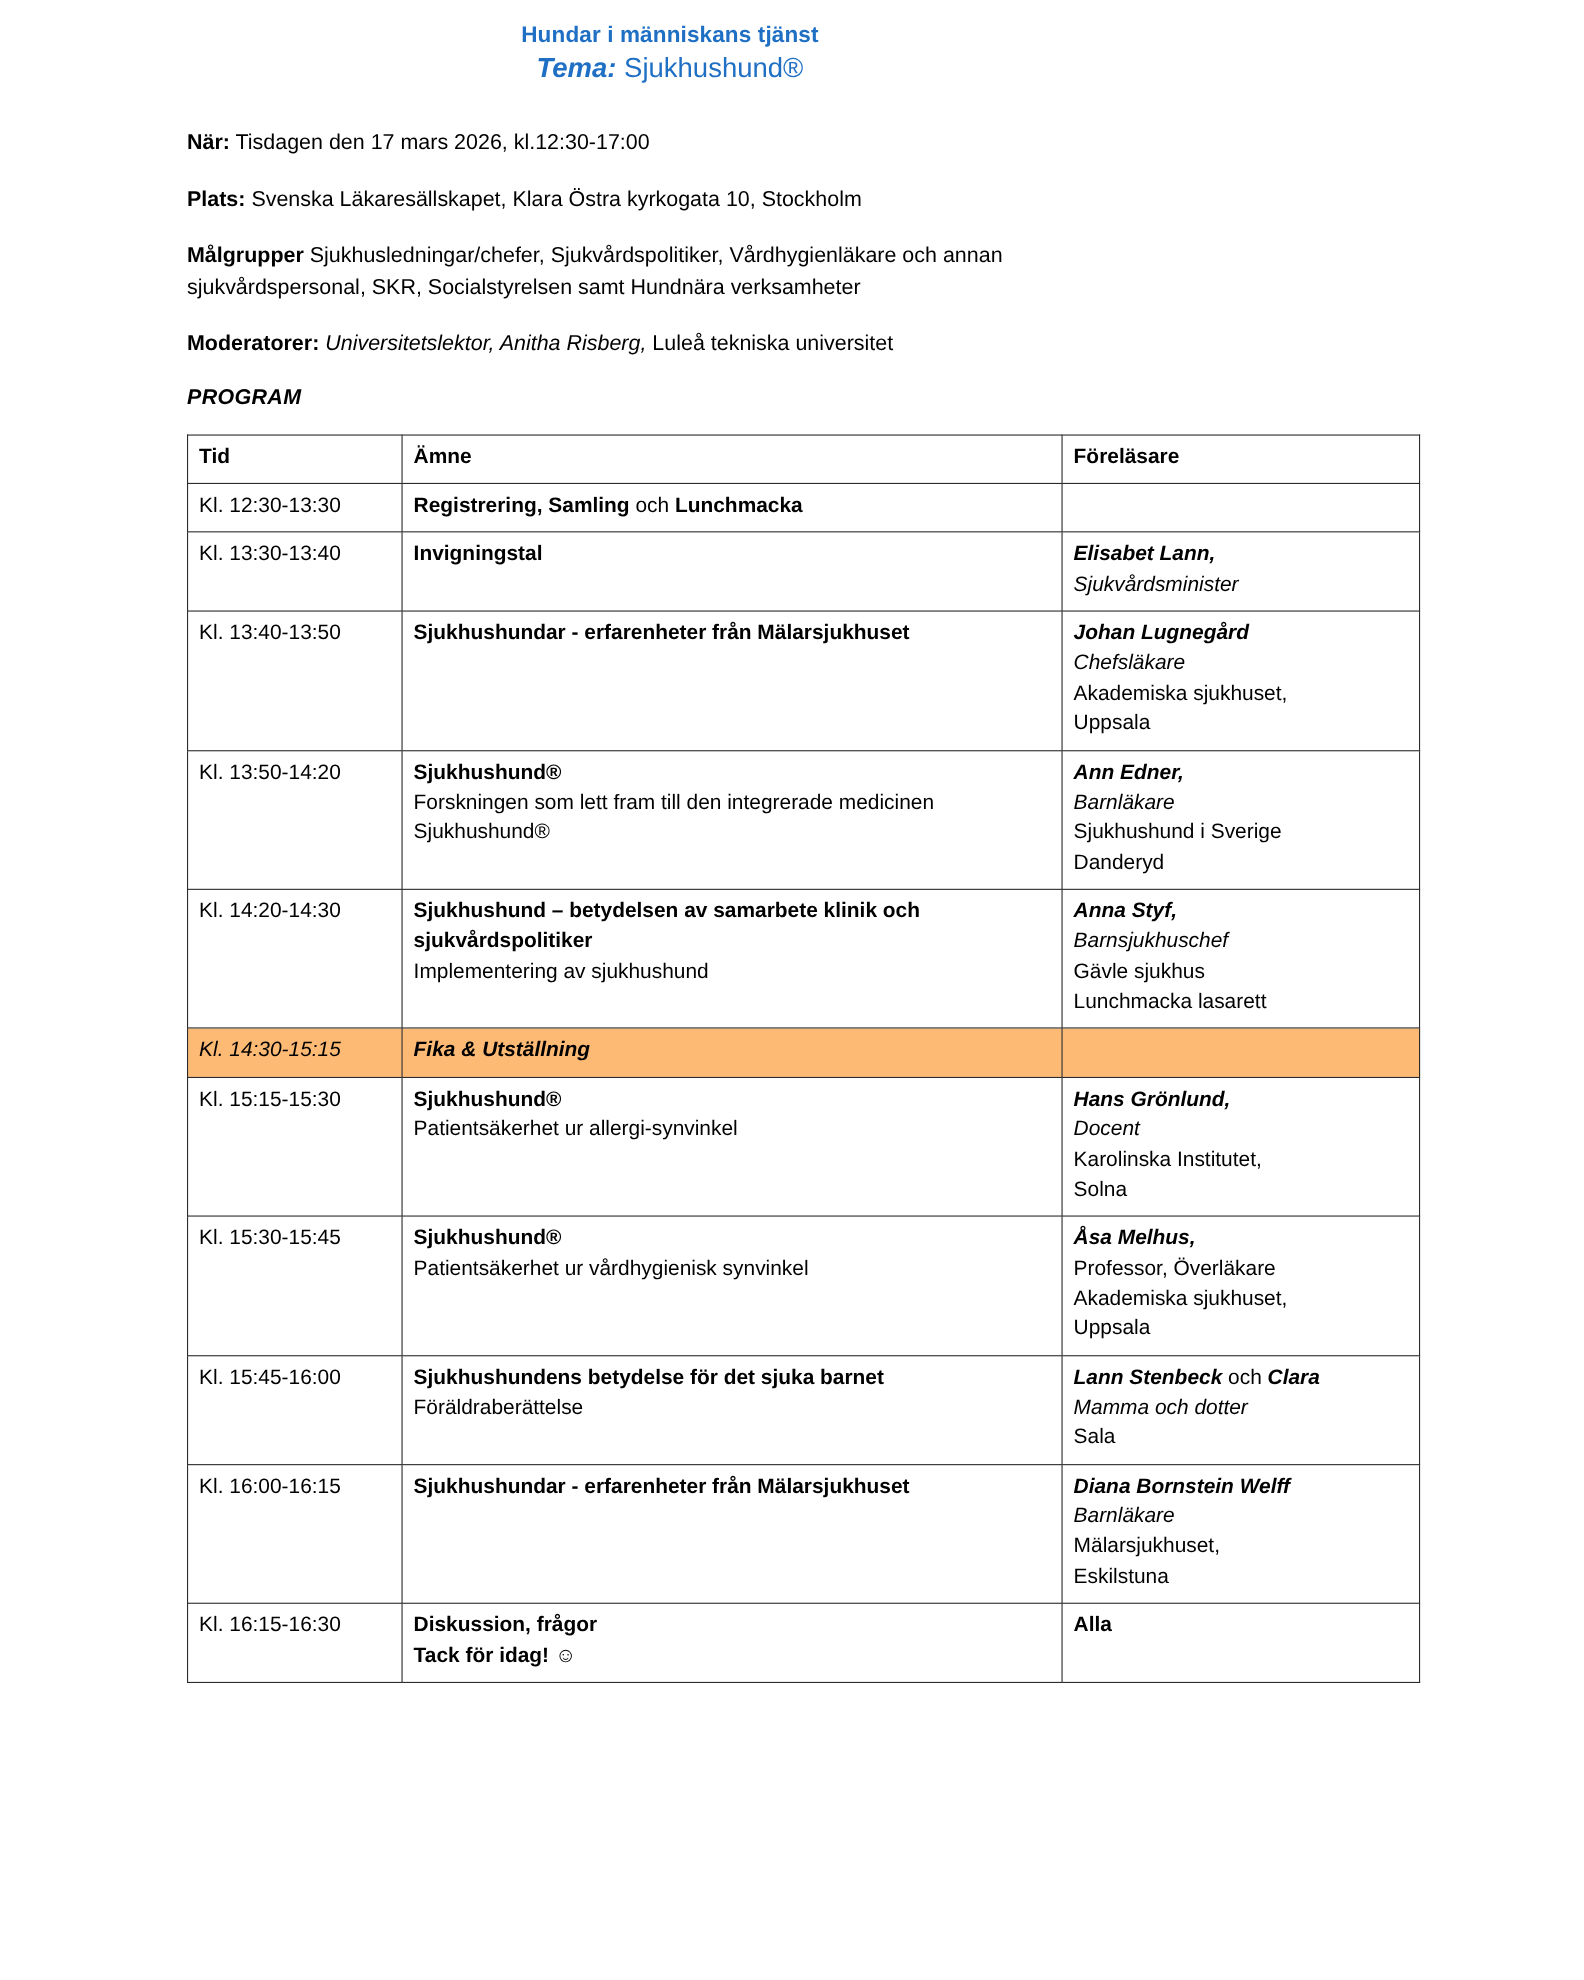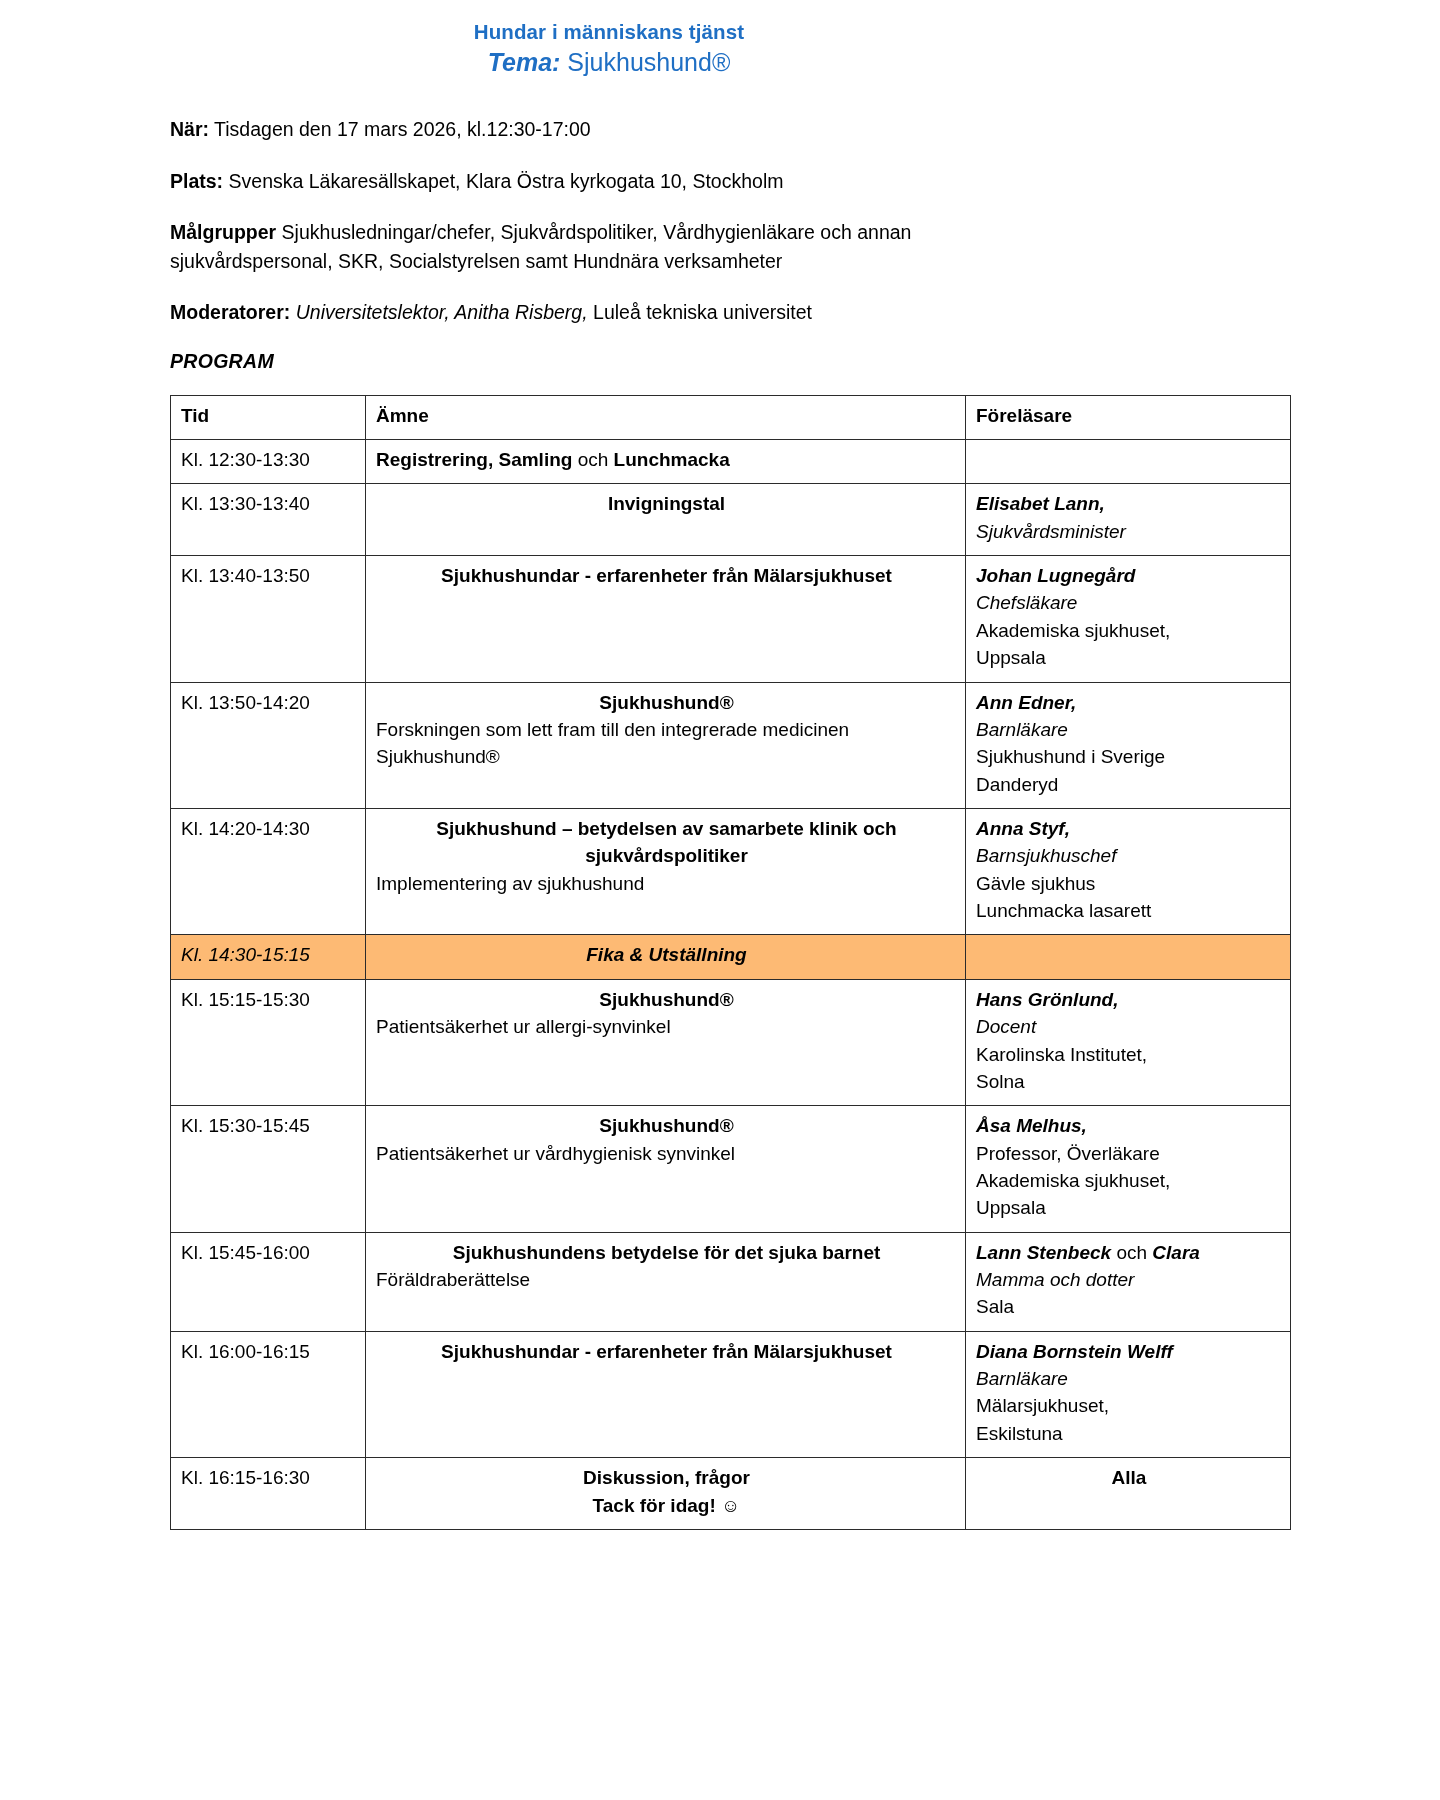--- a/index.html
+++ b/index.html
@@ -77,21 +77,21 @@
     line-height: 1.44;
     text-align: left;
   }
   col.c-time  { width: 195px; }
   col.c-topic { width: 600px; }
   col.c-speak { width: 325px; }
 
   thead td { font-weight: bold; padding-top: 7px; padding-bottom: 7px; }
   .row-shaded td { background: #fdba74; font-style: italic; }
 
-  .b  { font-weight: bold; text-align: center; }
+  .b  { font-weight: bold; }
   .i  { font-style: italic; }
   .bi { font-weight: bold; font-style: italic; }
   .line { display: block; }
   .smiley { font-size: 19px; }
 
   td.cell-time { white-space: nowrap; }
   .pad-b { padding-bottom: 18px; }
 </style>
 </head>
 <body>

